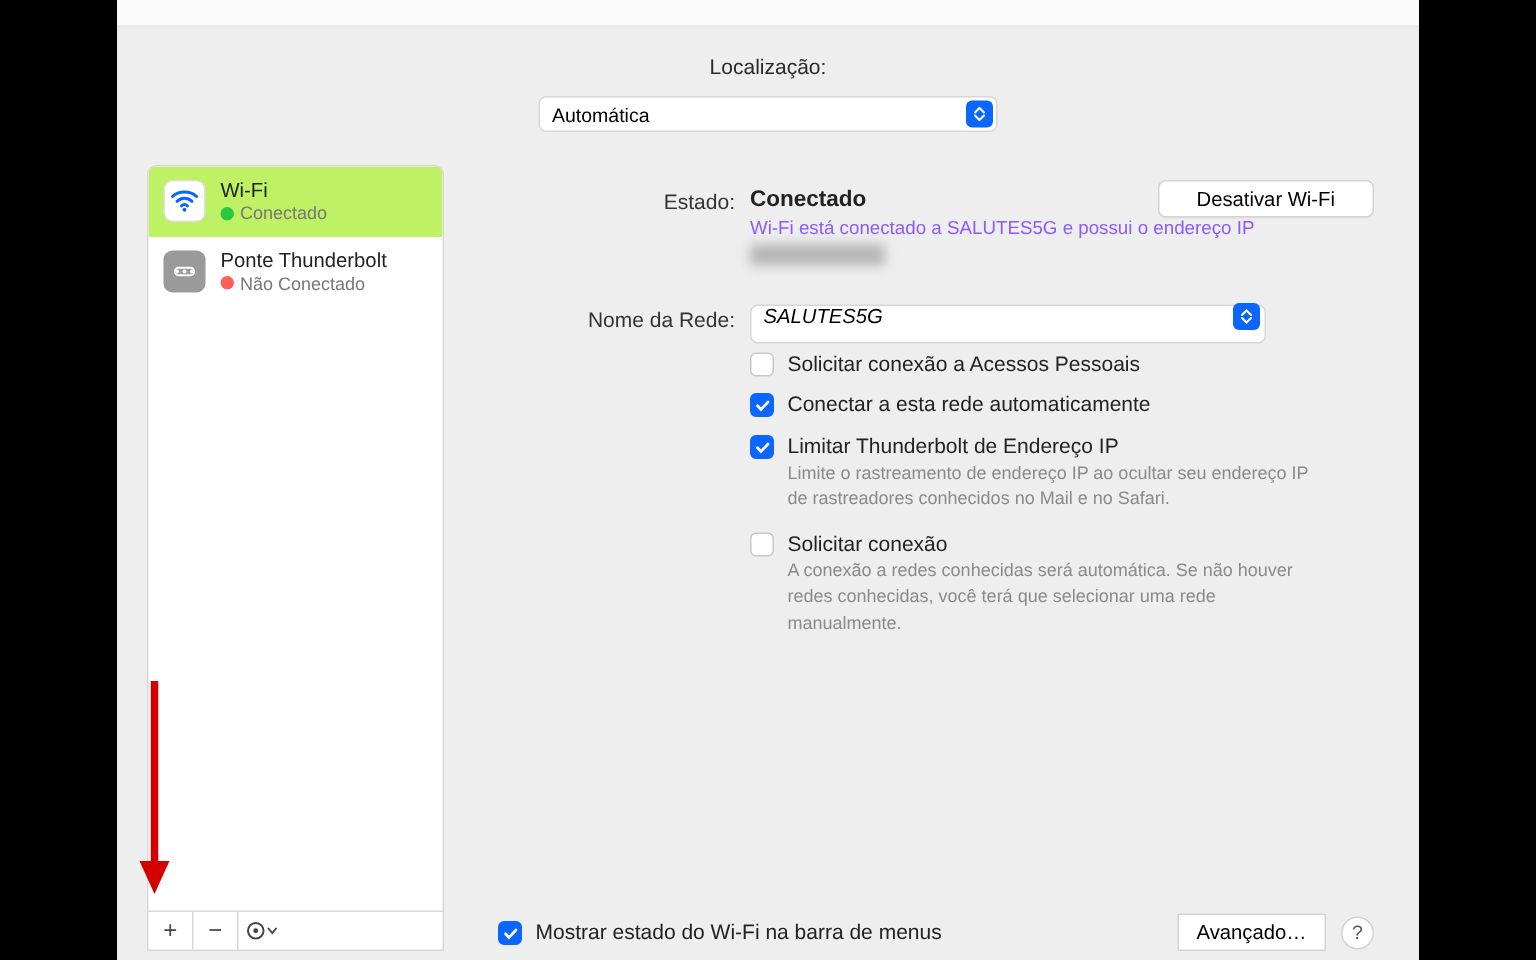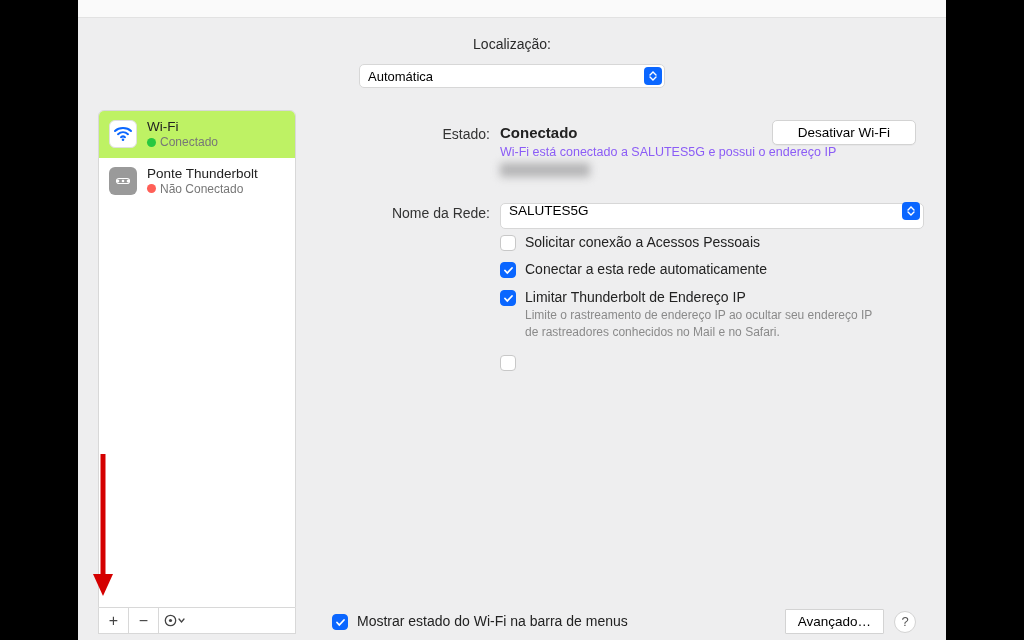--- a/index.html
+++ b/index.html
@@ -140,27 +140,28 @@
   .sub-status { font-size: 12.5px; color: #8b5cf6; margin-top: 4px; max-width: 380px; }
   .blurred-line {
     width: 90px; height: 14px;
     margin-top: 4px;
     background: #b5b5b6;
     filter: blur(4px);
     border-radius: 2px;
   }
 
   .network-select {
-    width: 424px; height: 26px;
+    width: 344px; height: 26px;
     border: 1px solid #d7d7d7;
     border-radius: 5px;
     background: #fff;
     display: flex; align-items: center; justify-content: space-between;
     padding: 0 3px 11px 8px;
     font-size: 13.5px;
+    font-style: italic;
   }
 
   .checkbox-row {
     display: flex; align-items: flex-start; gap: 9px;
     padding: 6px 0;
   }
   .checkbox-row.tight { padding: 5px 0; }
   .cbox {
     width: 16px; height: 16px;
     border-radius: 4px;
@@ -347,20 +348,24 @@
                 </svg>
             </div>
             <div>
               <div class="cbox-label">Limitar Thunderbolt de Endereço IP</div>
               <div class="cbox-desc">Limite o rastreamento de endereço IP ao ocultar seu endereço IP de rastreadores conhecidos no Mail e no Safari.</div>
             </div>
           </div>
 
           <div class="checkbox-row">
             <div class="cbox"></div>
+            <div>
+              <div class="cbox-label">Solicitar conexão</div>
+              <div class="cbox-desc">A conexão a redes conhecidas será automática. Se não houver redes conhecidas, você terá que selecionar uma rede manualmente.</div>
+            </div>
           </div>
 
         </div>
       </div>
 
       <div class="footer-row">
         <div class="checkbox-row tight" style="padding:0;">
           <div class="cbox checked">
             <svg viewBox="0 0 11 11">
                 <path d="M2 5.5 L4.3 8 L9 3" stroke="#fff" stroke-width="1.8" fill="none" stroke-linecap="round"></path>

